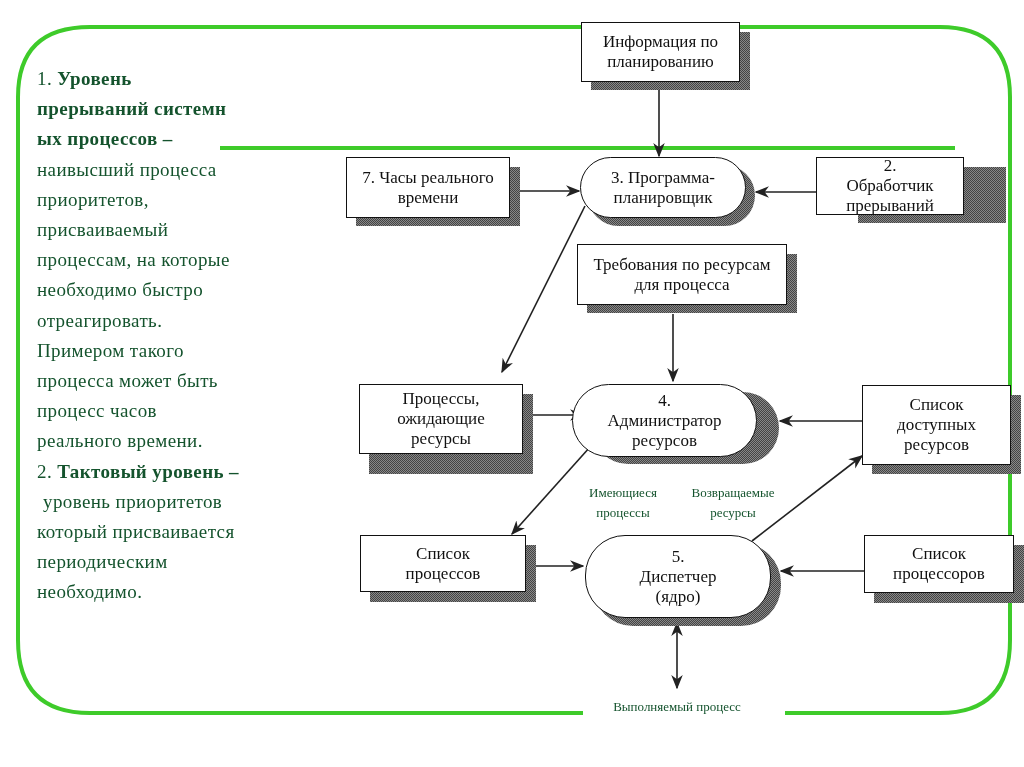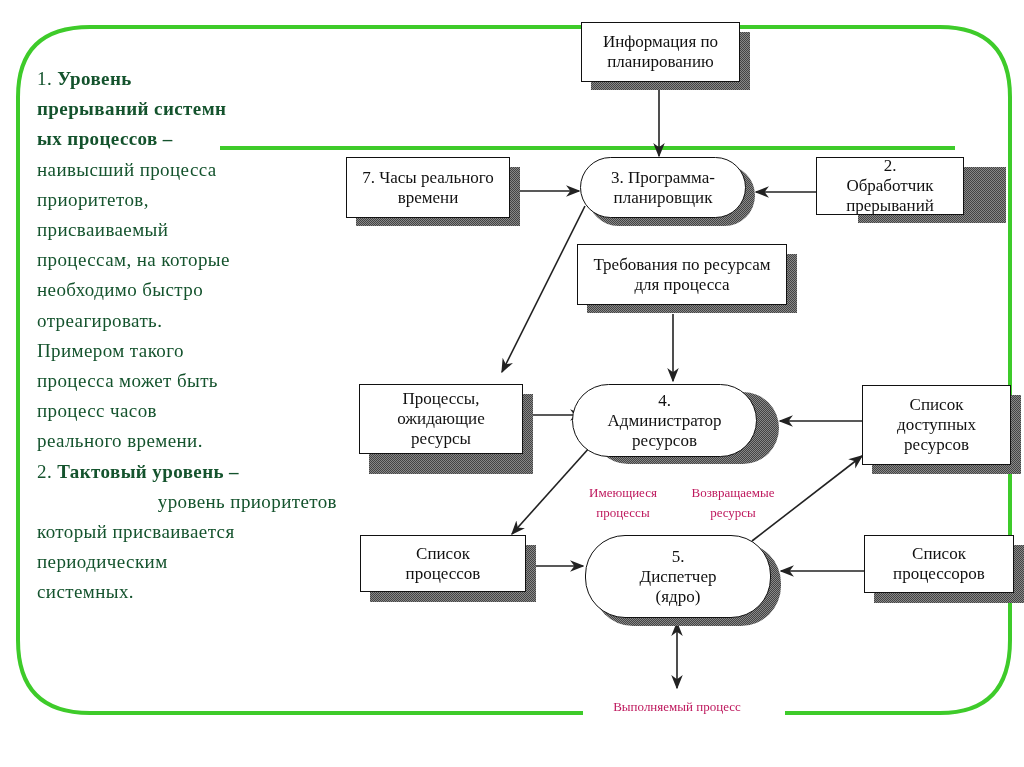--- a/index.html
+++ b/index.html
@@ -22,21 +22,21 @@
     position: absolute; box-sizing: border-box;
     background-color: #888;
     background-image:
       linear-gradient(45deg, #444 25%, transparent 25%, transparent 75%, #444 75%),
       linear-gradient(45deg, #444 25%, transparent 25%, transparent 75%, #444 75%);
     background-size: 2px 2px; background-position: 0 0, 1px 1px;
   }
   .shadow.oval { border-radius: 40px; }
   .label {
     position: absolute; font-family: "Liberation Serif", serif; font-size: 13px;
-    line-height: 20px; color: #be185d; text-align: center; background: transparent;
+    line-height: 20px; color: #14532d; text-align: center; background: transparent;
   }
   .label.bg { background: #ffffff; padding: 0 6px; }
 </style>
 </head>
 <body>
 
 <svg id="canvas" width="1024" height="767" viewBox="0 0 1024 767">
   <defs>
     <marker id="arrow" viewBox="0 0 10 10" refX="9" refY="5" markerWidth="9" markerHeight="9" orient="auto-start-reverse">
       <path d="M0,1 L10,5 L0,9 L3,5 z" fill="#222"></path>
@@ -132,17 +132,17 @@
   <div>необходимо быстро</div>
   <div>отреагировать.</div>
   <div>Примером такого</div>
   <div>процесса может быть</div>
   <div>процесс часов</div>
   <div>реального времени.</div>
   <div>
     <span>2.</span>
     <b>Тактовый уровень –</b>
   </div>
-  <div style="padding-left:6px;text-align:right;">уровень приоритетов</div>
+  <div style="padding-left:6px;">уровень приоритетов</div>
   <div>который присваивается</div>
   <div>периодическим</div>
-  <div>системных.</div>
+  <div>необходимо.</div>
 </div>
 
 </body></html>

